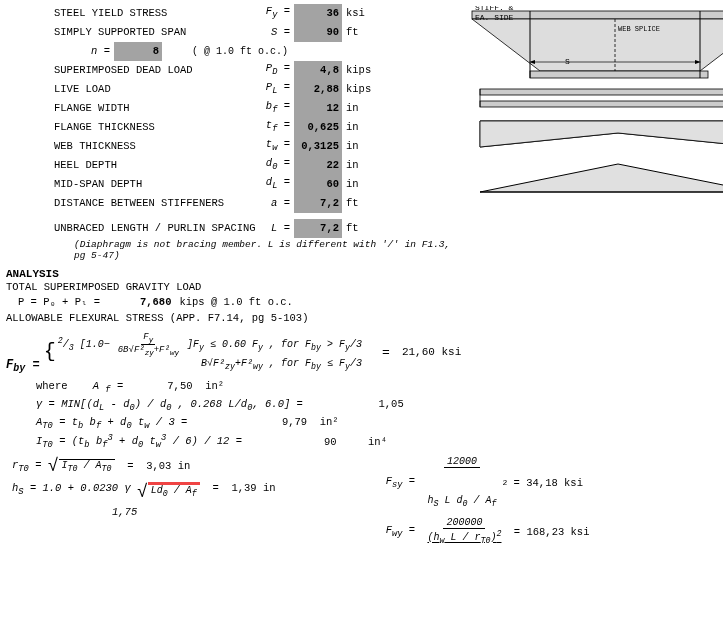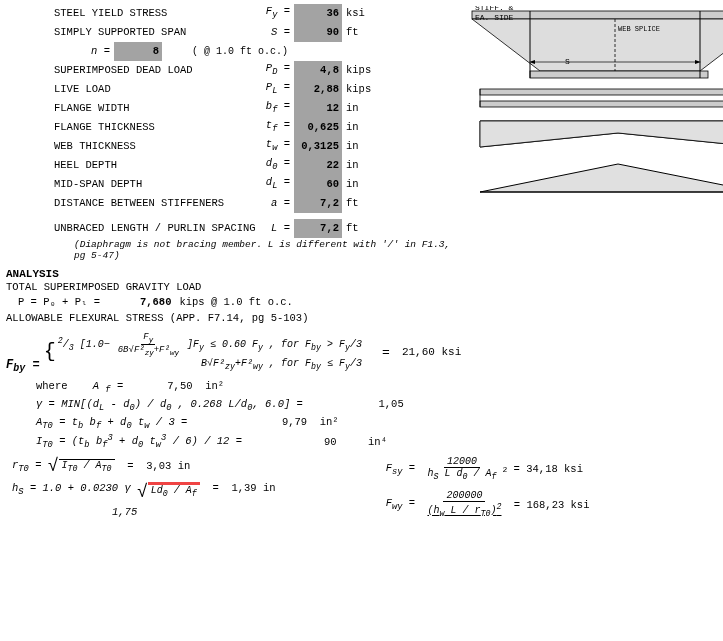--- a/index.html
+++ b/index.html
@@ -338,21 +338,21 @@
         <span>in</span>
       </div>
 
       <div style="font-style:italic; font-size:10.5px; margin-top:4px; padding-left:100px;">1,75</div>
     </div>
 
     <div class="bottom-right">
 
       <div style="display:flex; align-items:center; font-size:10.5px; margin-bottom:8px;">
         <i>F<sub>sy</sub> =</i>&nbsp;
-        <span style="display:inline-flex;flex-direction:column;align-items:center;vertical-align:middle;margin:0 3px;">
+        <span style="display:inline-flex;flex-direction:column;align-items:center;vertical-align:middle;margin:0 3px;gap:27px;">
           <span style="border-bottom:1px solid #000;padding:0 3px;font-style:italic;font-size:10px;">12000</span>
           <span style="padding:0 3px;font-style:italic;font-size:10px;">h<sub>S</sub> L d<sub>0</sub> / A<sub>f</sub></span>
         </span>
         <sup style="font-size:8px;">2</sup>
         &nbsp;<span>=</span>&nbsp;
         <span>34,18</span>&nbsp;
         <span>ksi</span>
       </div>
 
       <div style="display:flex; align-items:center; font-size:10.5px;">

